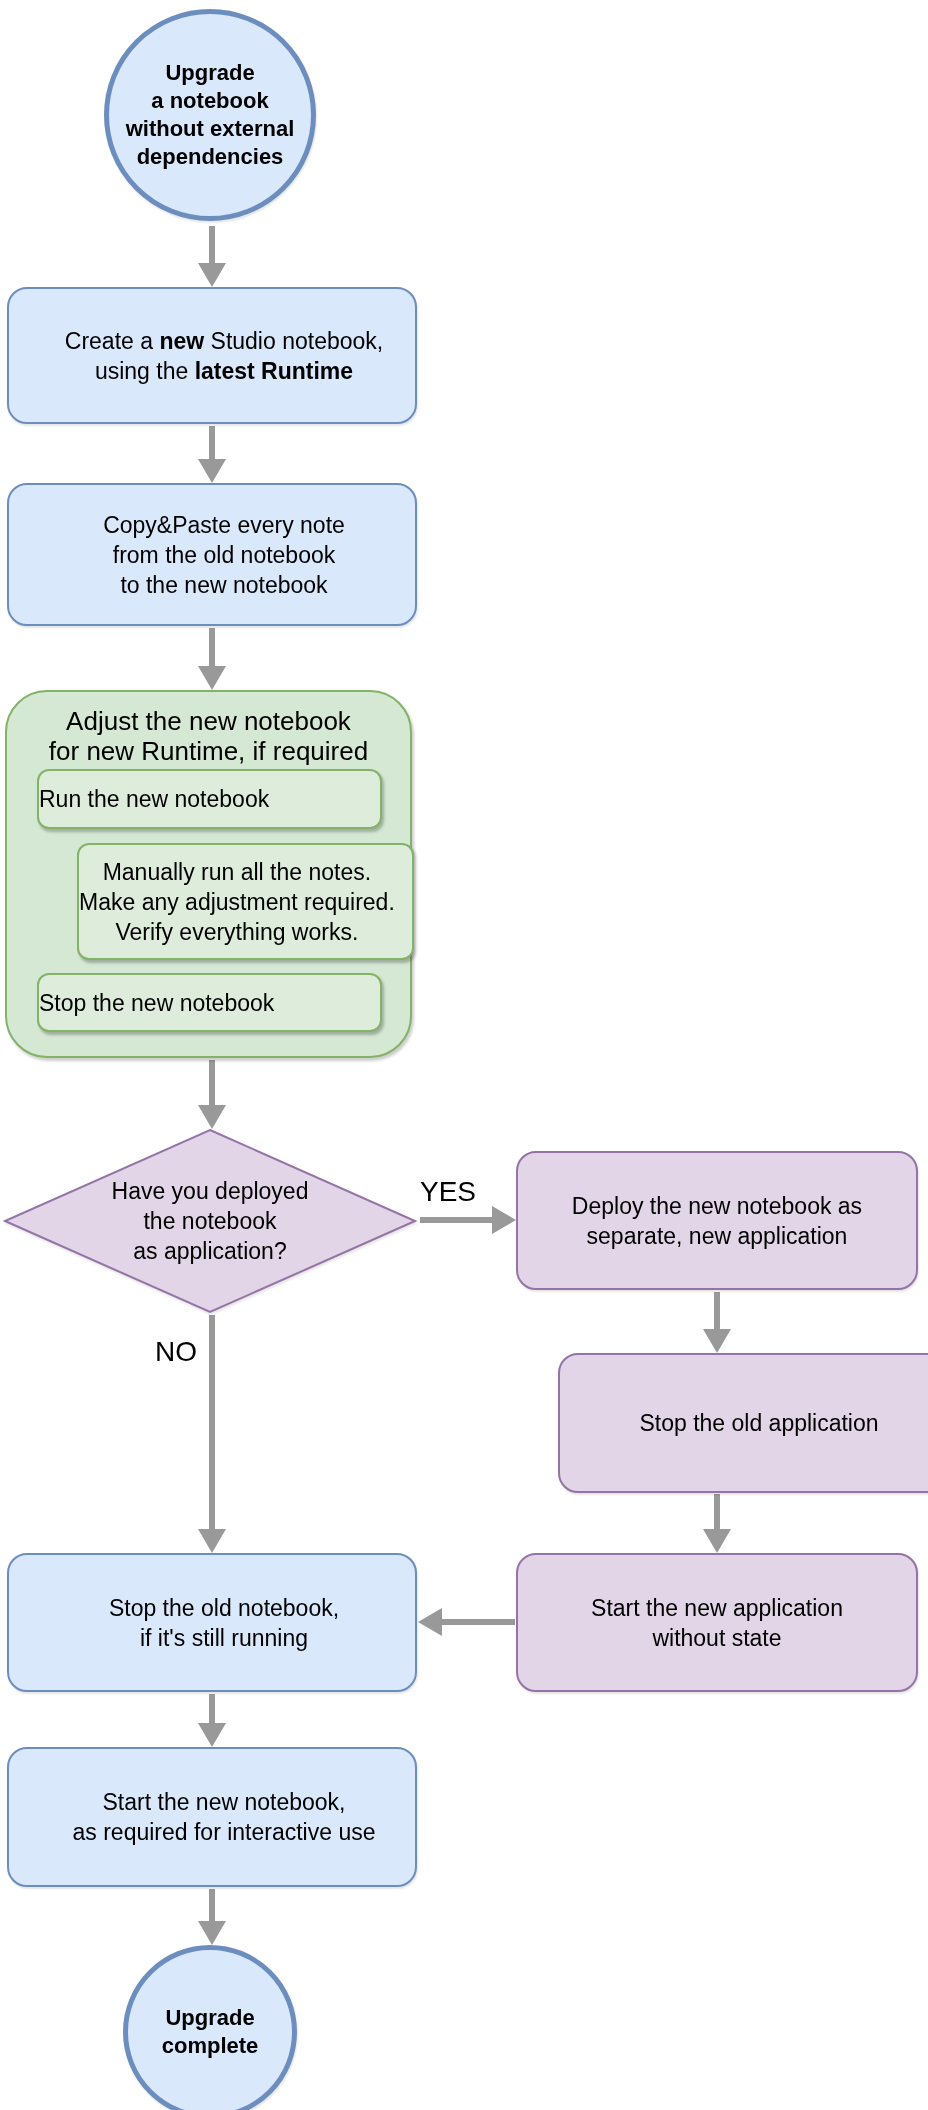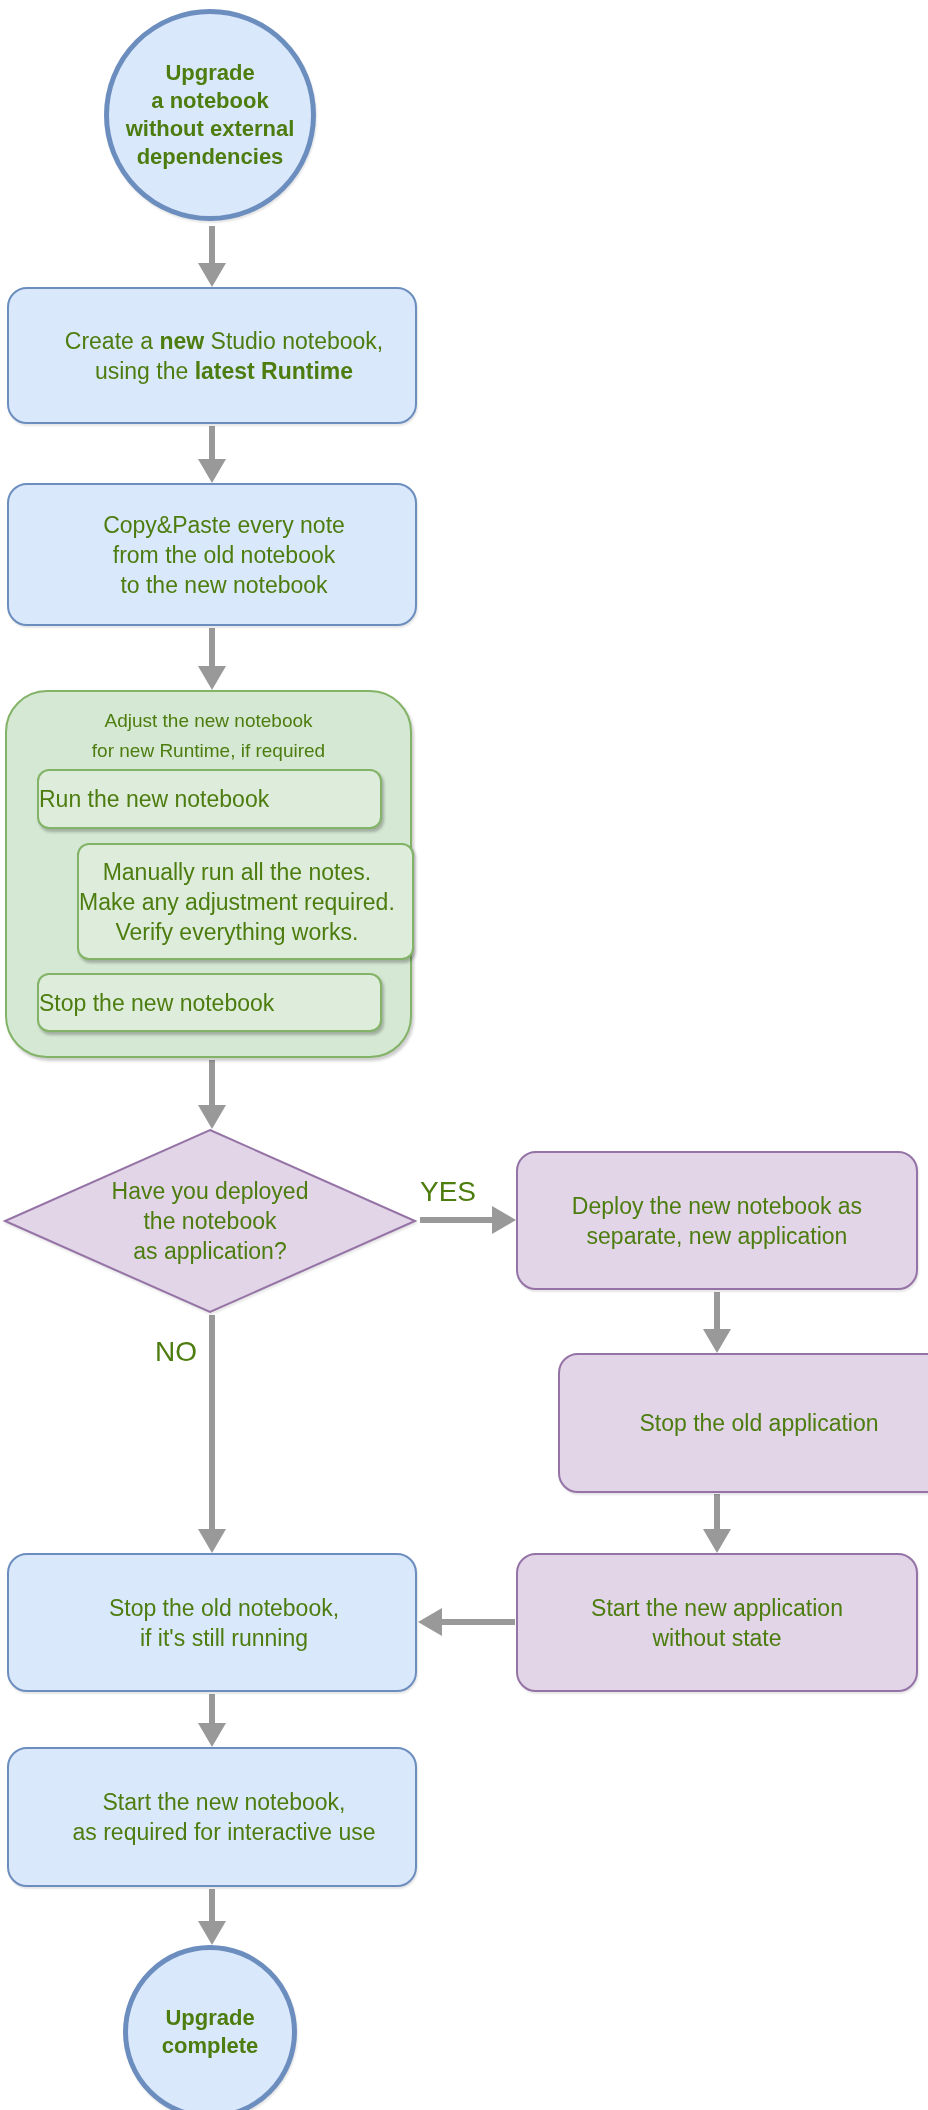--- a/index.html
+++ b/index.html
@@ -3,21 +3,21 @@
 <meta charset="utf-8">
 <style>
   html, body { margin: 0; padding: 0; background: #ffffff; }
   .canvas {
     position: relative;
     width: 928px;
     height: 2110px;
     overflow: hidden;
     background: #ffffff;
     font-family: "Liberation Sans", sans-serif;
-    color: #4d7c0f;
+    color: #000000;
   }
   .node {
     position: absolute;
     box-sizing: border-box;
     display: flex;
     align-items: center;
     justify-content: center;
     text-align: center;
     font-size: 23px;
     line-height: 30px;
@@ -33,21 +33,21 @@
     box-sizing: border-box;
     background: var(--green-fill);
     border: 2px solid var(--green-stroke);
     border-radius: 42px;
     box-shadow: 2px 3px 3px rgba(0,0,0,0.20);
   }
   .green-title {
     position: absolute;
     top: 14px; left: 0; right: 0;
     text-align: center;
-    font-size: 19px;
+    font-size: 26px;
     line-height: 30px;
   }
   .green-sub {
     position: absolute;
     box-sizing: border-box;
     background: var(--green-sub-fill);
     border: 2px solid var(--green-stroke);
     border-radius: 12px;
     box-shadow: 2px 3px 3px rgba(0,0,0,0.25);
     display: flex;

